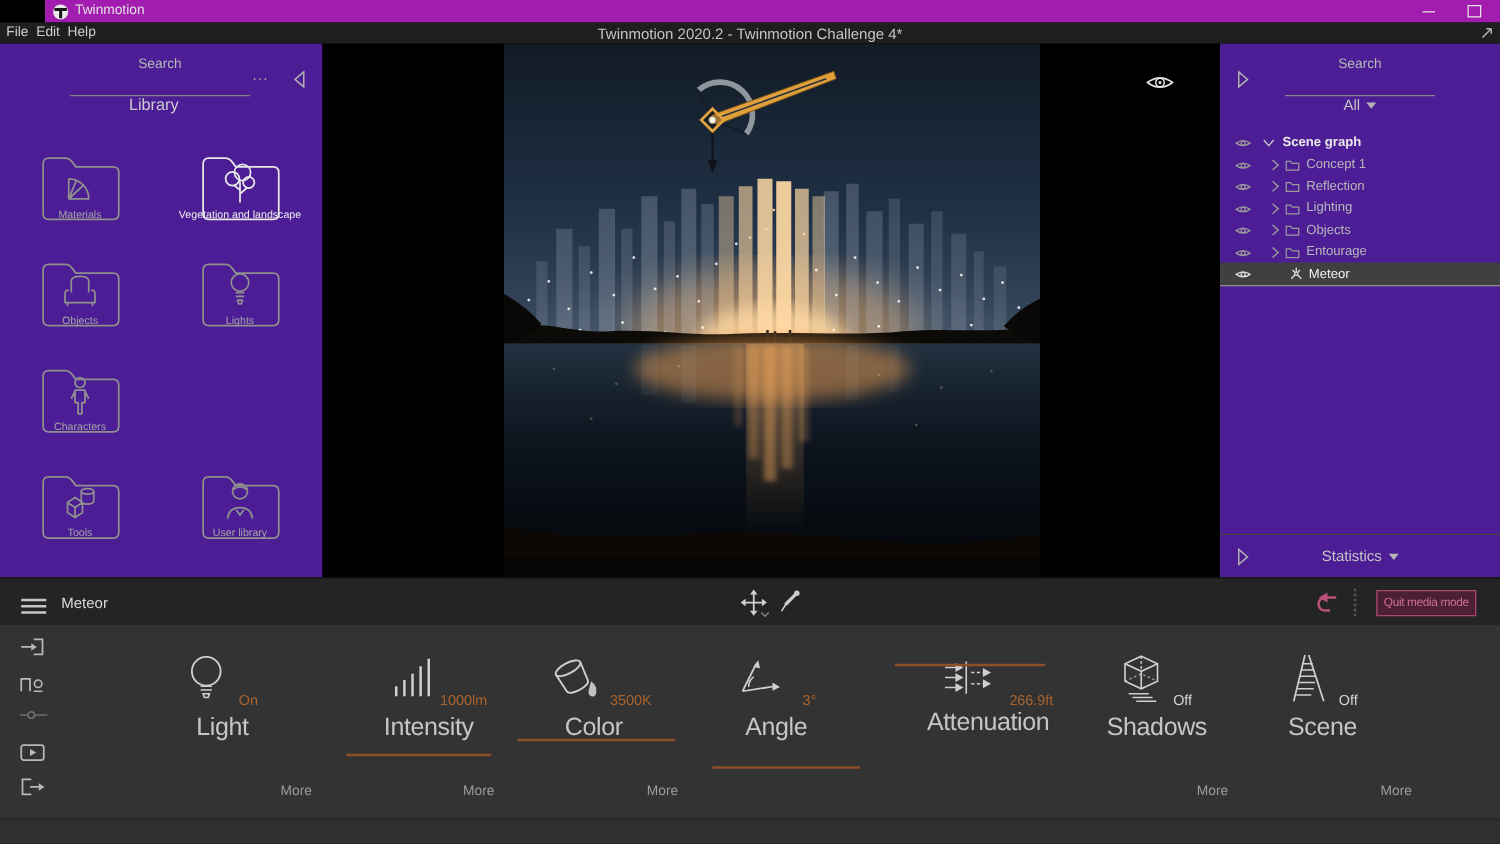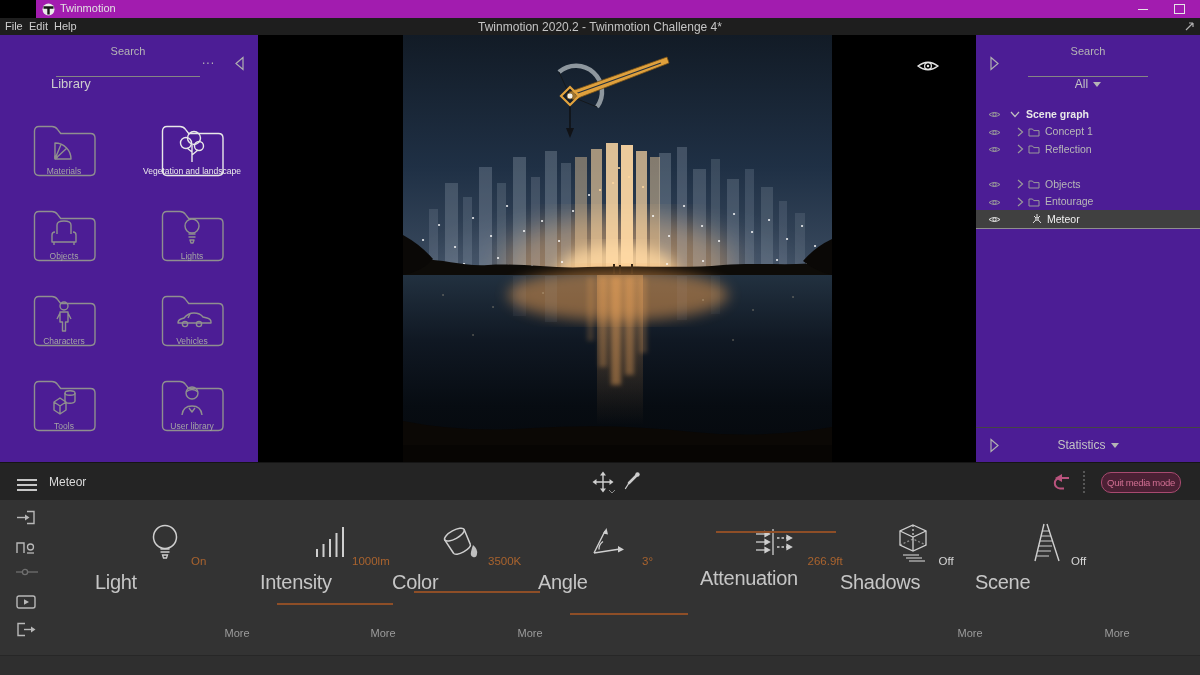--- a/index.html
+++ b/index.html
@@ -13,53 +13,53 @@
   .app-title{position:absolute;left:24px;top:2px;font-size:11px;color:#e2e2e2;}
   .winbtn{position:absolute;top:0;width:30px;height:18px;display:flex;align-items:center;justify-content:center;}
   .menubar{position:absolute;left:0;top:18px;width:1200px;height:17px;background:#1e1e1e;}
   .menu-item{position:absolute;top:2px;font-size:11px;color:#cfcfcf;}
   .doc-title{position:absolute;left:0;top:2px;width:1200px;text-align:center;font-size:12px;color:#c4c4c4;}
 
   
   .panel{position:absolute;top:35px;height:427px;background:#4c1d95;}
   .search-label{position:absolute;font-size:11px;color:#b5b5b5;text-align:center;}
   .search-line{position:absolute;height:1px;background:#858585;}
-  .panel-title{position:absolute;font-size:13px;color:#cdcdcd;}
+  .panel-title{position:absolute;font-size:13px;color:#cdcdcd;text-align:center;}
 
   .lib-cell{position:absolute;width:72px;height:66px;}
   .lib-label{position:absolute;left:-14px;top:48px;width:100px;text-align:center;
              font-size:8.5px;color:#a5a5a5;white-space:nowrap;}
   .lib-cell.hl .lib-label{color:#ececec;}
 
   .tree-row{position:absolute;left:0;width:224px;height:17.5px;font-size:10.5px;color:#b7b7b7;}
   .tree-row.sel{background:#404040;border-bottom:1px solid #8f8f8f;color:#f0f0f0;}
   .tree-label{position:absolute;top:2.5px;}
   .stats-bar{position:absolute;left:0;top:392px;width:224px;height:35px;border-top:1px solid #454545;}
   .stats-label{position:absolute;left:0;top:10px;width:224px;text-align:center;font-size:12px;color:#c4c4c4;}
   .caret-down{display:inline-block;width:0;height:0;border-left:4px solid transparent;
               border-right:4px solid transparent;border-top:5px solid #b5b5b5;vertical-align:middle;margin-left:5px;}
 
   
   .toolbar{position:absolute;left:0;top:462px;width:1200px;height:38px;background:#242424;border-top:1px solid #151515;}
   .hamburger span{display:block;width:20px;height:2px;background:#c6c6c6;margin:3px 0;}
   .tb-title{position:absolute;left:49px;top:12px;font-size:12px;color:#dadada;}
   .quit-btn{position:absolute;left:1101px;top:9px;width:78px;height:19px;border:1px solid #a84a70;
-            border-radius:10px;background:#4b2034;color:#d06e92;font-size:9.5px;line-height:19px;
+            border-radius:0;background:#4b2034;color:#d06e92;font-size:9.5px;line-height:19px;
             text-align:center;letter-spacing:-0.3px;}
   .dotsep{position:absolute;left:1083px;top:8px;height:22px;border-left:2px dotted #565656;}
 
   
   .dock{position:absolute;left:0;top:500px;width:1200px;height:175px;background:#333333;}
   .dock-bottom{position:absolute;left:0;top:155px;width:1200px;height:20px;background:#2f2f2f;border-top:1px solid #272727;}
   .ctrl{position:absolute;top:5px;width:140px;height:110px;}
   .ctrl-icon{position:absolute;left:50%;transform:translateX(-50%);top:22px;}
   .ctrl-val{position:absolute;left:calc(50% + 26px);top:50px;font-size:11.5px;white-space:nowrap;}
   .val-accent{color:#a9632e;}
   .val-plain{color:#d6d6d6;}
-  .ctrl-name{position:absolute;left:0;top:66px;width:100%;font-size:20px;
+  .ctrl-name{position:absolute;left:13px;top:66px;width:100%;text-align:center;font-size:20px;
              font-weight:300;color:#c6c6c6;letter-spacing:-0.3px;}
   .slider-line{position:absolute;height:2px;background:#8e4e27;}
   .more{position:absolute;top:127px;width:44px;text-align:center;font-size:11px;color:#9c9c9c;}
   .side-icon{position:absolute;left:16px;}
 </style>
 </head>
 <body>
 
 <div class="stage">
 
@@ -151,32 +151,20 @@
 
     <div class="lib-cell" style="left:28px;top:253px">
       <svg width="72" height="64" viewBox="0 0 72 64" fill="none" stroke="#8f8f8f" stroke-width="1.4" stroke-linejoin="round">
         <path d="M6.5,13 q0,-4.5 4.5,-4.5 h13 q3.5,0 5.5,2.8 l3.2,4.2 h29.8 q4.5,0 4.5,4.5 v33 q0,4.5 -4.5,4.5 h-51.5 q-4.5,0 -4.5,-4.5 z"></path>
         <g>
           <circle cx="36" cy="18" r="4"></circle>
           <path d="M32,24 h8 v10 h-2.5 v9 h-3 v-9 H32 z M32,25 l-3,6 M40,25 l3,6"></path>
         </g>
       </svg>
       <div class="lib-label">Characters</div>
-    </div>
-    <div class="lib-cell" style="left:156px;top:253px">
-      <svg width="72" height="64" viewBox="0 0 72 64" fill="none" stroke="#8f8f8f" stroke-width="1.4" stroke-linejoin="round">
-        <path d="M6.5,13 q0,-4.5 4.5,-4.5 h13 q3.5,0 5.5,2.8 l3.2,4.2 h29.8 q4.5,0 4.5,4.5 v33 q0,4.5 -4.5,4.5 h-51.5 q-4.5,0 -4.5,-4.5 z"></path>
-        <g>
-          <path d="M22,35 q0,-3 3,-4 l3,-1 q4,-5 10,-5 q6,0 9,4 l4,1 q4,1 4,4 v1 h-33 z"></path>
-          <circle cx="29" cy="36" r="2.6"></circle>
-            <circle cx="43" cy="36" r="2.6"></circle>
-          <path d="M34,26 l-2,4"></path>
-        </g>
-      </svg>
-      <div class="lib-label">Vehicles</div>
     </div>
 
     <div class="lib-cell" style="left:28px;top:338px">
       <svg width="72" height="64" viewBox="0 0 72 64" fill="none" stroke="#8f8f8f" stroke-width="1.4" stroke-linejoin="round">
         <path d="M6.5,13 q0,-4.5 4.5,-4.5 h13 q3.5,0 5.5,2.8 l3.2,4.2 h29.8 q4.5,0 4.5,4.5 v33 q0,4.5 -4.5,4.5 h-51.5 q-4.5,0 -4.5,-4.5 z"></path>
         <g>
           <ellipse cx="42" cy="20" rx="5" ry="2.2"></ellipse>
           <path d="M37,20 v8 a5,2.2 0 0 0 10,0 v-8"></path>
           <path d="M26,29 l6,-4 6,4 v8 l-6,4 -6,-4 z M26,29 l6,4 6,-4 M32,33 v8"></path>
         </g>
@@ -354,20 +342,33 @@
           <circle cx="6.5" cy="4.5" r="1.6" stroke="#9a9a9a" fill="none"></circle>
         </svg>
       <svg class="abs" style="left:41px;top:4px" width="7" height="10" viewBox="0 0 7 10">
           <path d="M1,1 L5.5,5 L1,9" stroke="#9a9a9a" stroke-width="1.2" fill="none"></path>
         </svg>
       <svg class="abs" style="left:52px;top:4px" width="12" height="10" viewBox="0 0 12 10">
           <path d="M1,2 h3.5 l1.2,1.6 H11 v5.4 H1 Z" stroke="#9a9a9a" fill="none"></path>
         </svg>
       <span class="tree-label" style="left:69px">Reflection</span>
     </div>
+    <div class="tree-row" style="top:122.5px">
+      <svg class="abs" style="left:12px;top:5px" width="13" height="9" viewBox="0 0 13 9">
+          <path d="M1,4.5 Q6.5,0.5 12,4.5 Q6.5,8.5 1,4.5Z" stroke="#9a9a9a" fill="none"></path>
+          <circle cx="6.5" cy="4.5" r="1.6" stroke="#9a9a9a" fill="none"></circle>
+        </svg>
+      <svg class="abs" style="left:41px;top:4px" width="7" height="10" viewBox="0 0 7 10">
+          <path d="M1,1 L5.5,5 L1,9" stroke="#9a9a9a" stroke-width="1.2" fill="none"></path>
+        </svg>
+      <svg class="abs" style="left:52px;top:4px" width="12" height="10" viewBox="0 0 12 10">
+          <path d="M1,2 h3.5 l1.2,1.6 H11 v5.4 H1 Z" stroke="#9a9a9a" fill="none"></path>
+        </svg>
+      <span class="tree-label" style="left:69px">Lighting</span>
+    </div>
     <div class="tree-row" style="top:140px">
       <svg class="abs" style="left:12px;top:5px" width="13" height="9" viewBox="0 0 13 9">
           <path d="M1,4.5 Q6.5,0.5 12,4.5 Q6.5,8.5 1,4.5Z" stroke="#9a9a9a" fill="none"></path>
           <circle cx="6.5" cy="4.5" r="1.6" stroke="#9a9a9a" fill="none"></circle>
         </svg>
       <svg class="abs" style="left:41px;top:4px" width="7" height="10" viewBox="0 0 7 10">
           <path d="M1,1 L5.5,5 L1,9" stroke="#9a9a9a" stroke-width="1.2" fill="none"></path>
         </svg>
       <svg class="abs" style="left:52px;top:4px" width="12" height="10" viewBox="0 0 12 10">
           <path d="M1,2 h3.5 l1.2,1.6 H11 v5.4 H1 Z" stroke="#9a9a9a" fill="none"></path>

